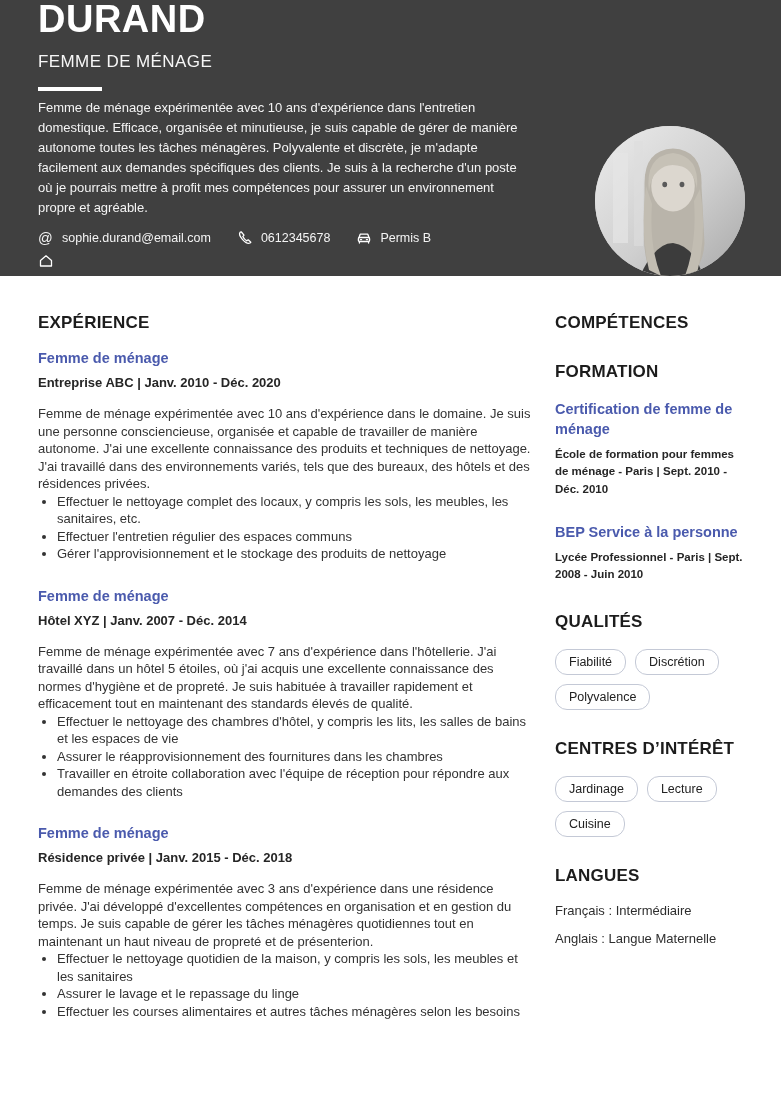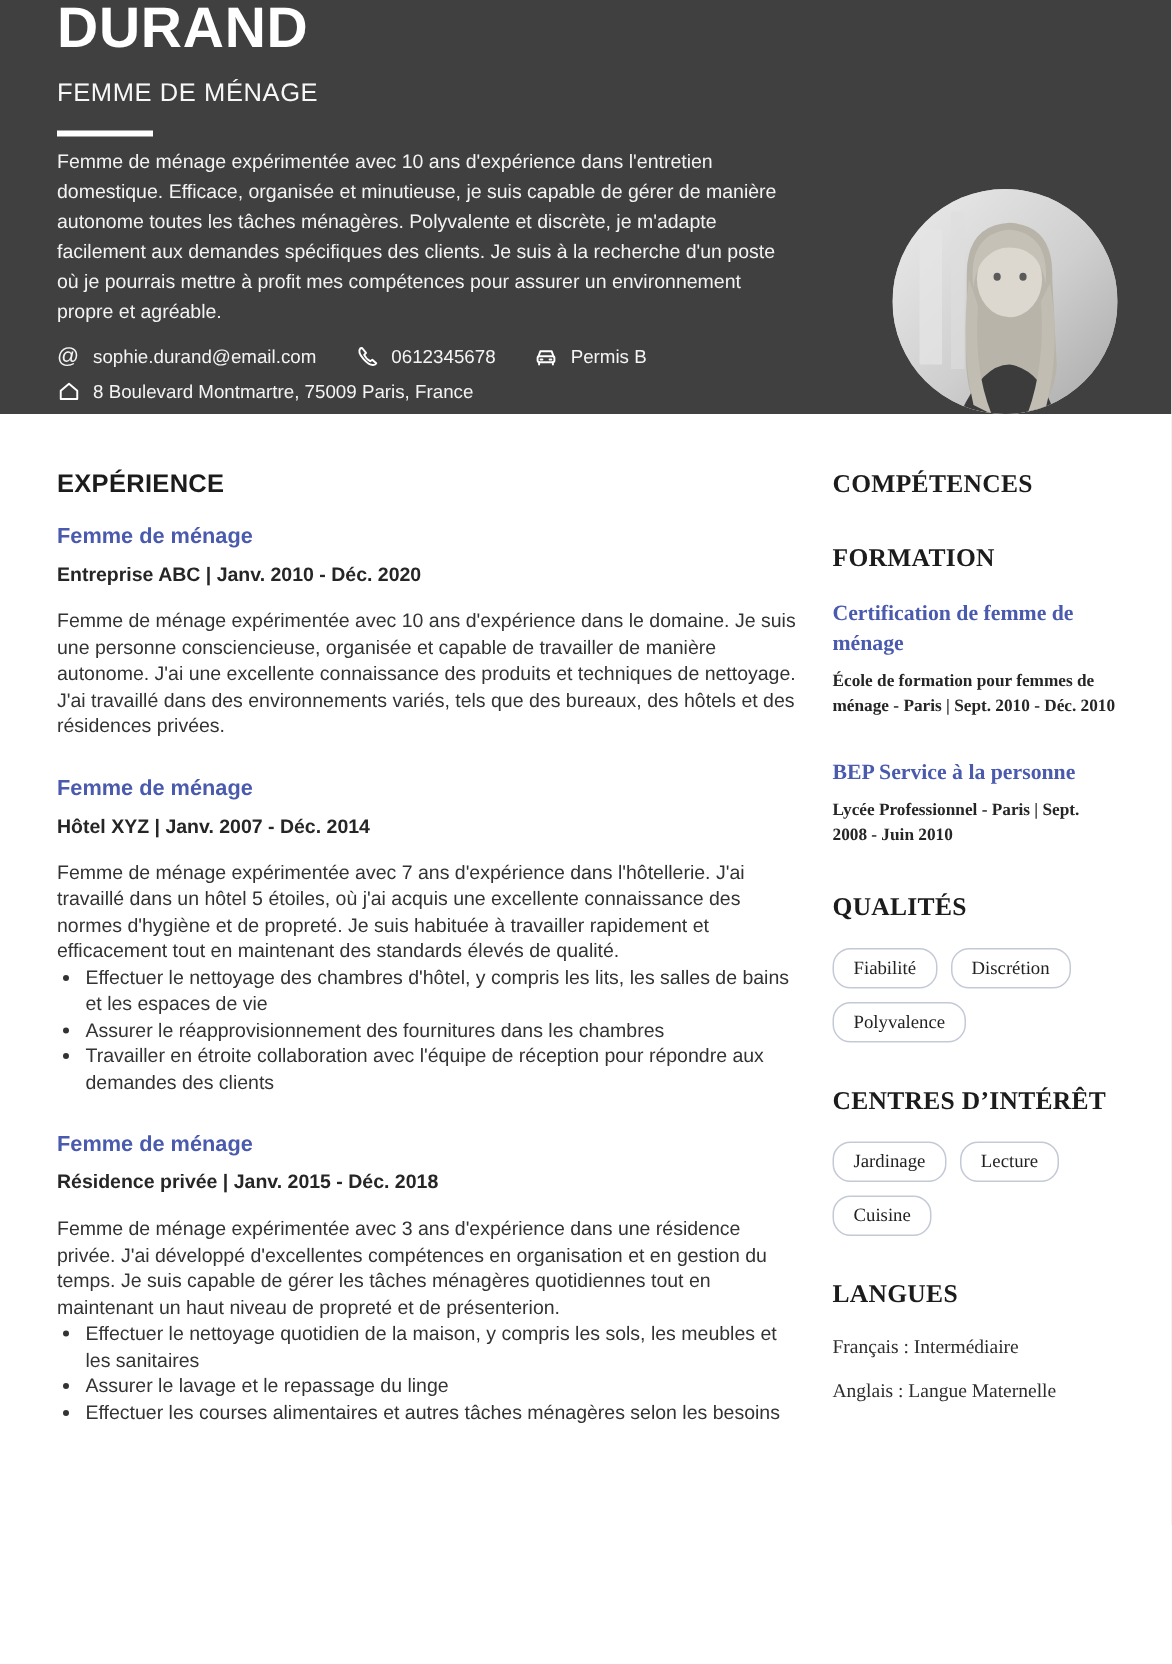--- a/index.html
+++ b/index.html
@@ -116,21 +116,21 @@
     color: #333333;
   }
   .job-bullets { margin: 0 0 0 19px; }
   .job-bullets li {
     font-size: 13px;
     line-height: 17.5px;
     color: #333333;
   }
 
   
-  .side-section { margin-bottom: 29px; font-family: Liberation Serif, serif; }
+  .side-section { margin-bottom: 29px; }
   .skill-list { list-style: none; }
   .skill-list li {
     font-size: 13px;
     color: #2e2e2e;
     margin-bottom: 12px;
   }
   .edu-item { margin-bottom: 24px; }
   .edu-title {
     font-size: 14.5px;
     font-weight: 600;
@@ -203,21 +203,20 @@
             <span>Permis B</span>
           </div>
         </div>
         <div class="contact-row">
           <div class="contact-item">
             <span class="cicon">
               <svg viewBox="0 0 16 16" fill="none" stroke="#ffffff" stroke-width="1.3" stroke-linecap="round" stroke-linejoin="round">
                 <path d="M2.5 7.5 L8 2.8 L13.5 7.5 V13 H2.5 Z"></path>
               </svg>
             </span>
-            <span>8 Boulevard Montmartre, 75009 Paris, France</span>
           </div>
         </div>
       </div>
     </div>
 
     <div class="photo">
       <svg viewBox="0 0 100 100">
         <defs>
           <linearGradient id="pbg" x1="0" y1="0" x2="1" y2="1">
             <stop offset="0" stop-color="#ececec"></stop>
@@ -249,20 +248,25 @@
 
   <div class="body">
 
     <div class="col-main">
       <h2 class="section-heading">EXPÉRIENCE</h2>
 
       <div class="job">
         <div class="job-name">Femme de ménage</div>
         <div class="job-meta">Entreprise ABC | Janv. 2010 - Déc. 2020</div>
         <p class="job-desc">Femme de ménage expérimentée avec 10 ans d'expérience dans le domaine. Je suis une personne consciencieuse, organisée et capable de travailler de manière autonome. J'ai une excellente connaissance des produits et techniques de nettoyage. J'ai travaillé dans des environnements variés, tels que des bureaux, des hôtels et des résidences privées.</p>
+        <ul class="job-bullets">
+          <li>Effectuer le nettoyage complet des locaux, y compris les sols, les meubles, les sanitaires, etc.</li>
+          <li>Effectuer l'entretien régulier des espaces communs</li>
+          <li>Gérer l'approvisionnement et le stockage des produits de nettoyage</li>
+        </ul>
       </div>
 
       <div class="job">
         <div class="job-name">Femme de ménage</div>
         <div class="job-meta">Hôtel XYZ | Janv. 2007 - Déc. 2014</div>
         <p class="job-desc">Femme de ménage expérimentée avec 7 ans d'expérience dans l'hôtellerie. J'ai travaillé dans un hôtel 5 étoiles, où j'ai acquis une excellente connaissance des normes d'hygiène et de propreté. Je suis habituée à travailler rapidement et efficacement tout en maintenant des standards élevés de qualité.</p>
         <ul class="job-bullets">
           <li>Effectuer le nettoyage des chambres d'hôtel, y compris les lits, les salles de bains et les espaces de vie</li>
           <li>Assurer le réapprovisionnement des fournitures dans les chambres</li>
           <li>Travailler en étroite collaboration avec l'équipe de réception pour répondre aux demandes des clients</li>

